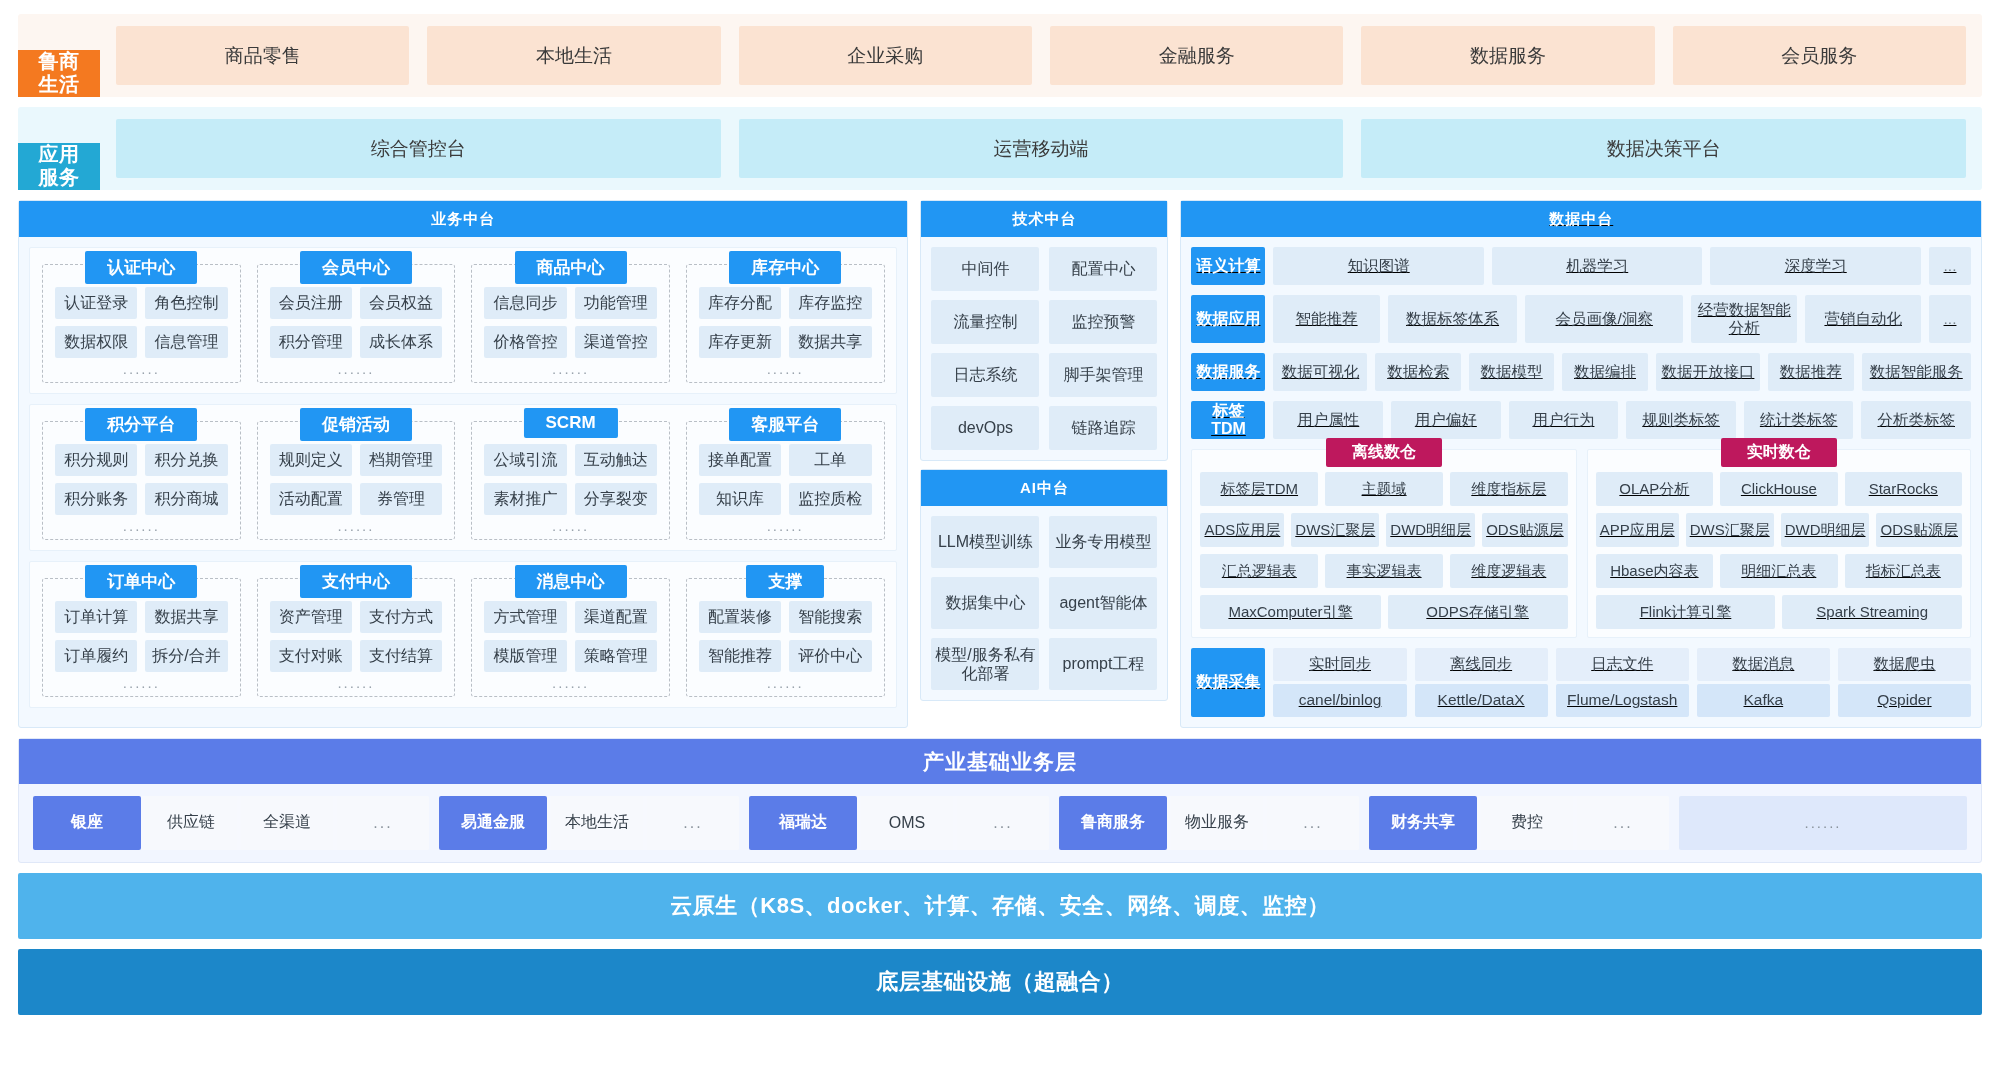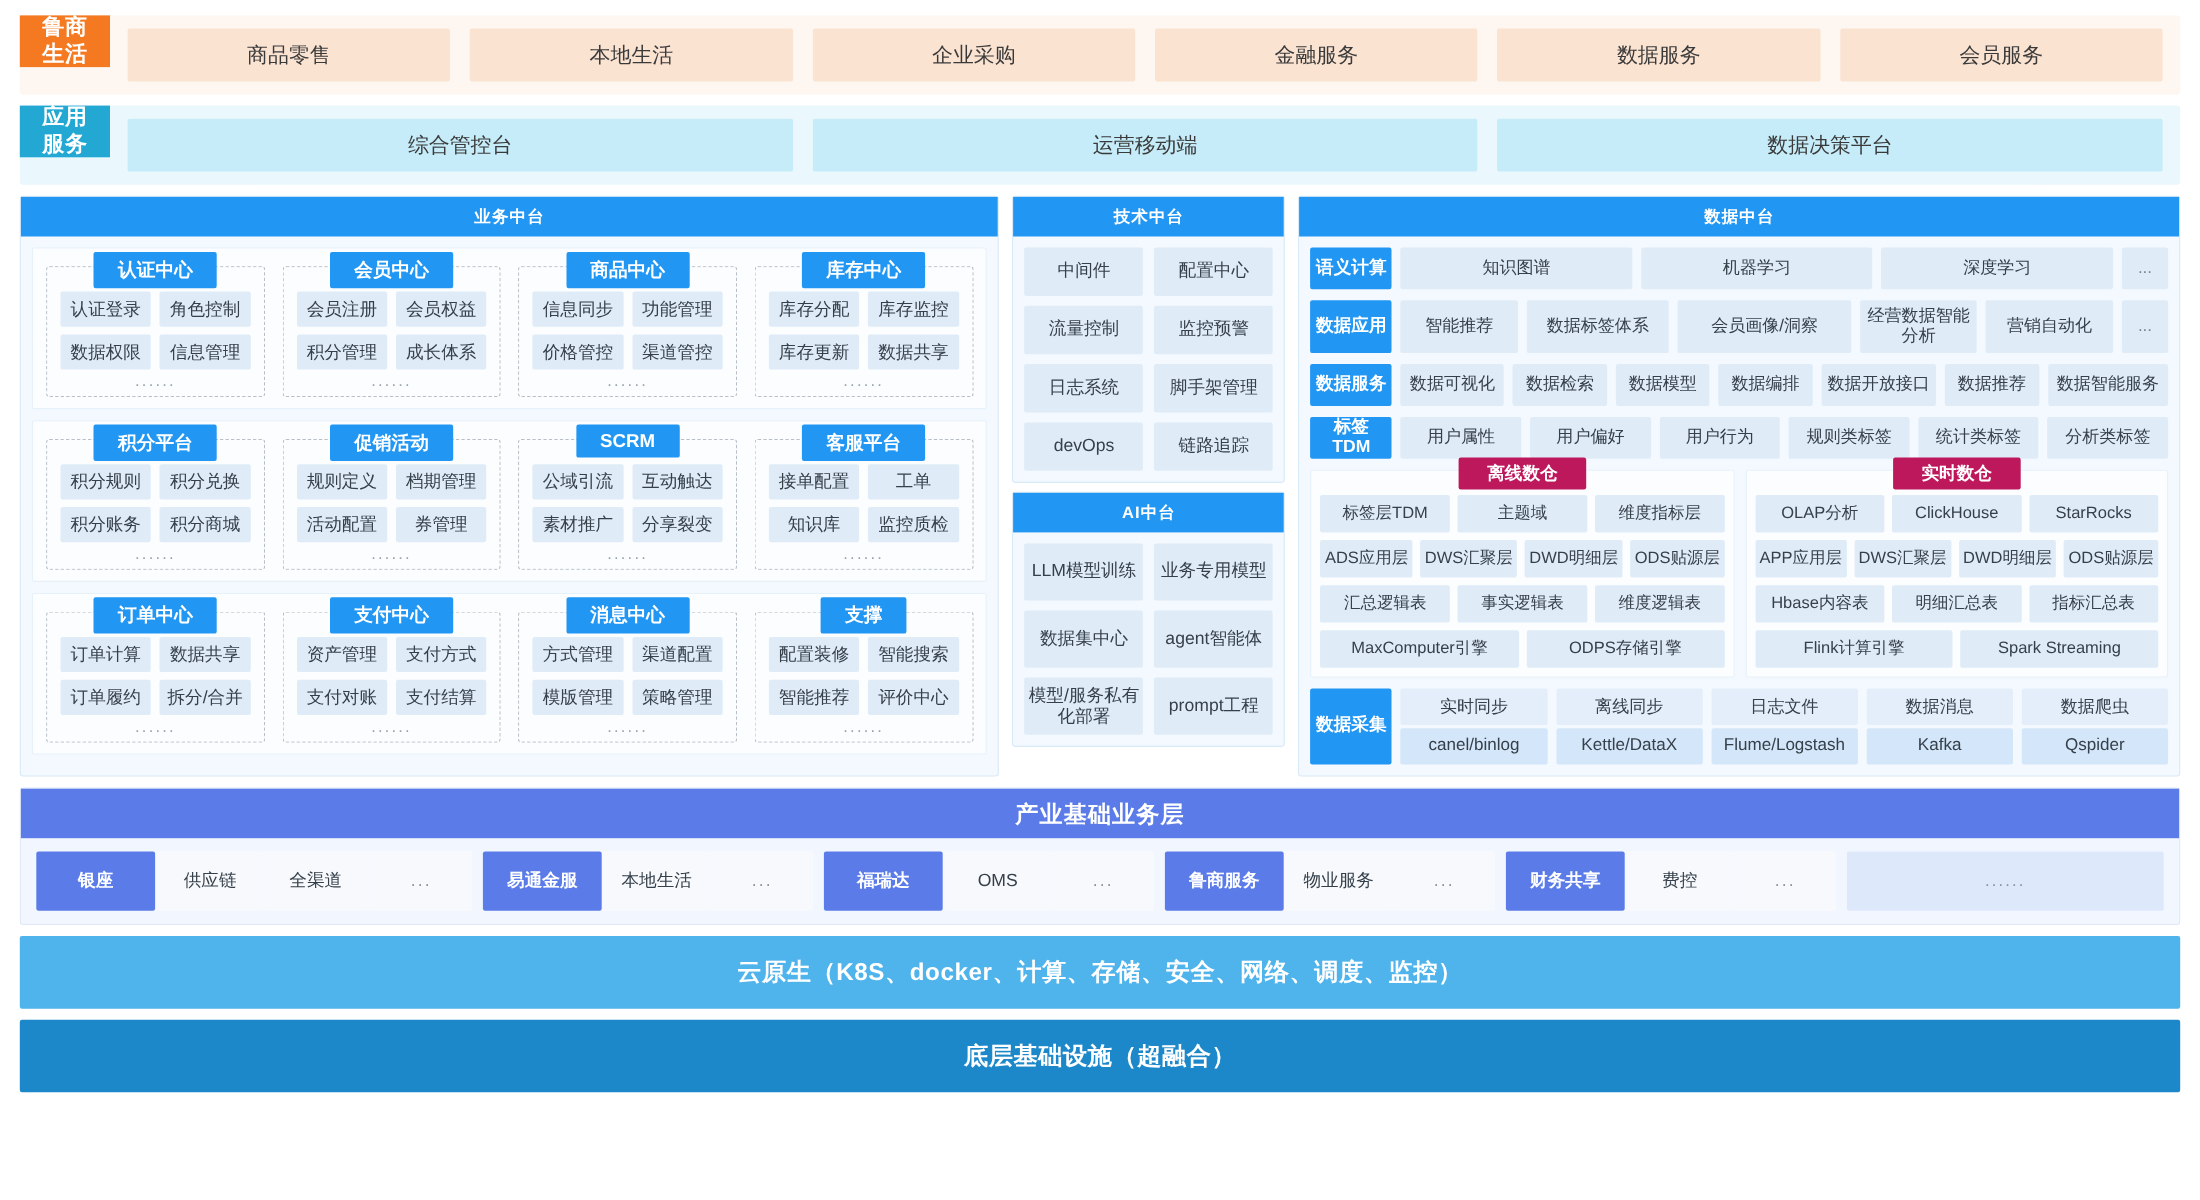--- a/index.html
+++ b/index.html
@@ -5,30 +5,30 @@
   * { box-sizing: border-box; margin: 0; padding: 0; }
   html, body {
     width: 2000px; height: 1091px;
     background: #ffffff;
     font-family: "Liberation Sans", "DejaVu Sans", sans-serif;
     overflow: hidden;
   }
   .page { width: 2000px; height: 1091px; padding: 14px 18px 10px 18px; display: flex; flex-direction: column; gap: 10px; }
 
   
-  .band { display: flex; align-items: flex-start; border-radius: 3px; }
+  .band { display: flex; align-items: flex-end; border-radius: 3px; }
   .band-tag {
     width: 82px; min-width: 82px;
     display: flex; align-items: center; justify-content: center;
     color: #fff; font-weight: bold; font-size: 20px; line-height: 1.18;
     text-align: center; letter-spacing: .5px;
   }
   .band-body { flex: 1; display: flex; align-items: center; gap: 18px; padding: 12px 16px; }
   .band-cell {
-    flex: 1; height: 48px; display: flex; align-items: center; justify-content: center;
+    flex: 1; height: 59px; display: flex; align-items: center; justify-content: center;
     font-size: 19px; color: #333; border-radius: 2px;
   }
 
   
   .band-retail { background: #fdf6f1; }
   .band-retail .band-tag { background: #f47920; }
   .band-retail .band-cell { background: #fbe3d2; color: #3a3a3a; }
 
   
   .band-app { background: #eaf8fd; }
@@ -68,21 +68,21 @@
   .col-mid { width: 254px; display: flex; flex-direction: column; gap: 8px; }
   .grid2 { display: grid; grid-template-columns: 1fr 1fr; gap: 9px 10px; }
   .tcell {
     background: #dfecf8; color: #36404a; font-size: 16px; min-height: 44px;
     display: flex; align-items: center; justify-content: center; border-radius: 2px;
     text-align: center; line-height: 1.2; padding: 3px 2px;
   }
   .tcell.tall { min-height: 52px; }
 
   
-  .col-data { flex: 1; }
+  .col-data { flex: 1; text-decoration: underline; }
   .drow { display: flex; align-items: stretch; gap: 8px; }
   .dtag {
     width: 74px; min-width: 74px; background: #2196f3; color: #fff; font-weight: bold;
     font-size: 16px; display: flex; align-items: center; justify-content: center;
     text-align: center; line-height: 1.15; border-radius: 2px;
   }
   .drow-body { flex: 1; display: flex; gap: 8px; align-items: stretch; }
   .dcell {
     background: #dfecf8; color: #36404a; font-size: 15.5px; border-radius: 2px;
     display: flex; align-items: center; justify-content: center; text-align: center;

